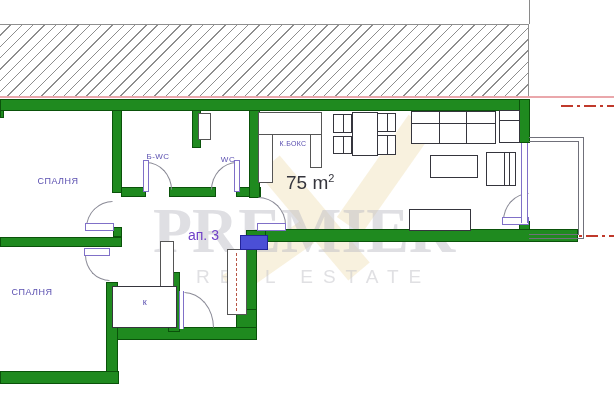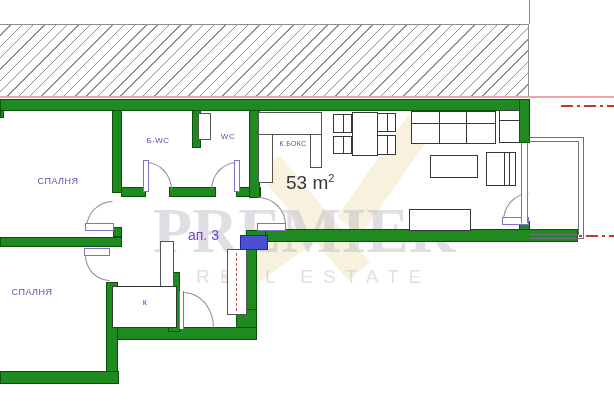--- a/index.html
+++ b/index.html
@@ -145,23 +145,23 @@
   <div class="fur" style="left:430px;top:155px;width:48px;height:23px;"></div>
   <div class="fur unit-v2" style="left:486px;top:152px;width:30px;height:34px;"></div>
   <div class="fur" style="left:409px;top:209px;width:62px;height:22px;"></div>
 
   <div class="thin" style="left:160px;top:241px;width:14px;height:46px;"></div>
   <div class="fur" style="left:112px;top:286px;width:65px;height:42px;"></div>
   <div class="thin" style="left:227px;top:249px;width:20px;height:66px;"></div>
   <div class="reddash" style="left:236px;top:253px;height:58px;"></div>
 
   <div class="lbl" style="left:28px;top:176px;width:60px;">СПАЛНЯ</div>
-  <div class="lbl" style="left:136px;top:136px;width:44px;font-size:8px;">Б-WC</div>
-  <div class="lbl" style="left:210px;top:132px;width:36px;font-size:8px;">WC</div>
+  <div class="lbl" style="left:136px;top:152px;width:44px;font-size:8px;">Б-WC</div>
+  <div class="lbl" style="left:210px;top:155px;width:36px;font-size:8px;">WC</div>
   <div class="lbl small" style="left:268px;top:140px;width:50px;">К.БОКС</div>
   <div class="lbl" style="left:2px;top:287px;width:60px;">СПАЛНЯ</div>
   <div class="lbl" style="left:136px;top:297px;width:18px;">к</div>
   <div class="ap" style="left:188px;top:227px;">ап. 3</div>
   <div class="area" style="left:286px;top:172px;">
-    <span style="position:static;">53 m</span><sup>2</sup>
+    <span style="position:static;">75 m</span><sup>2</sup>
   </div>
 
 </div>
 
 </body></html>

